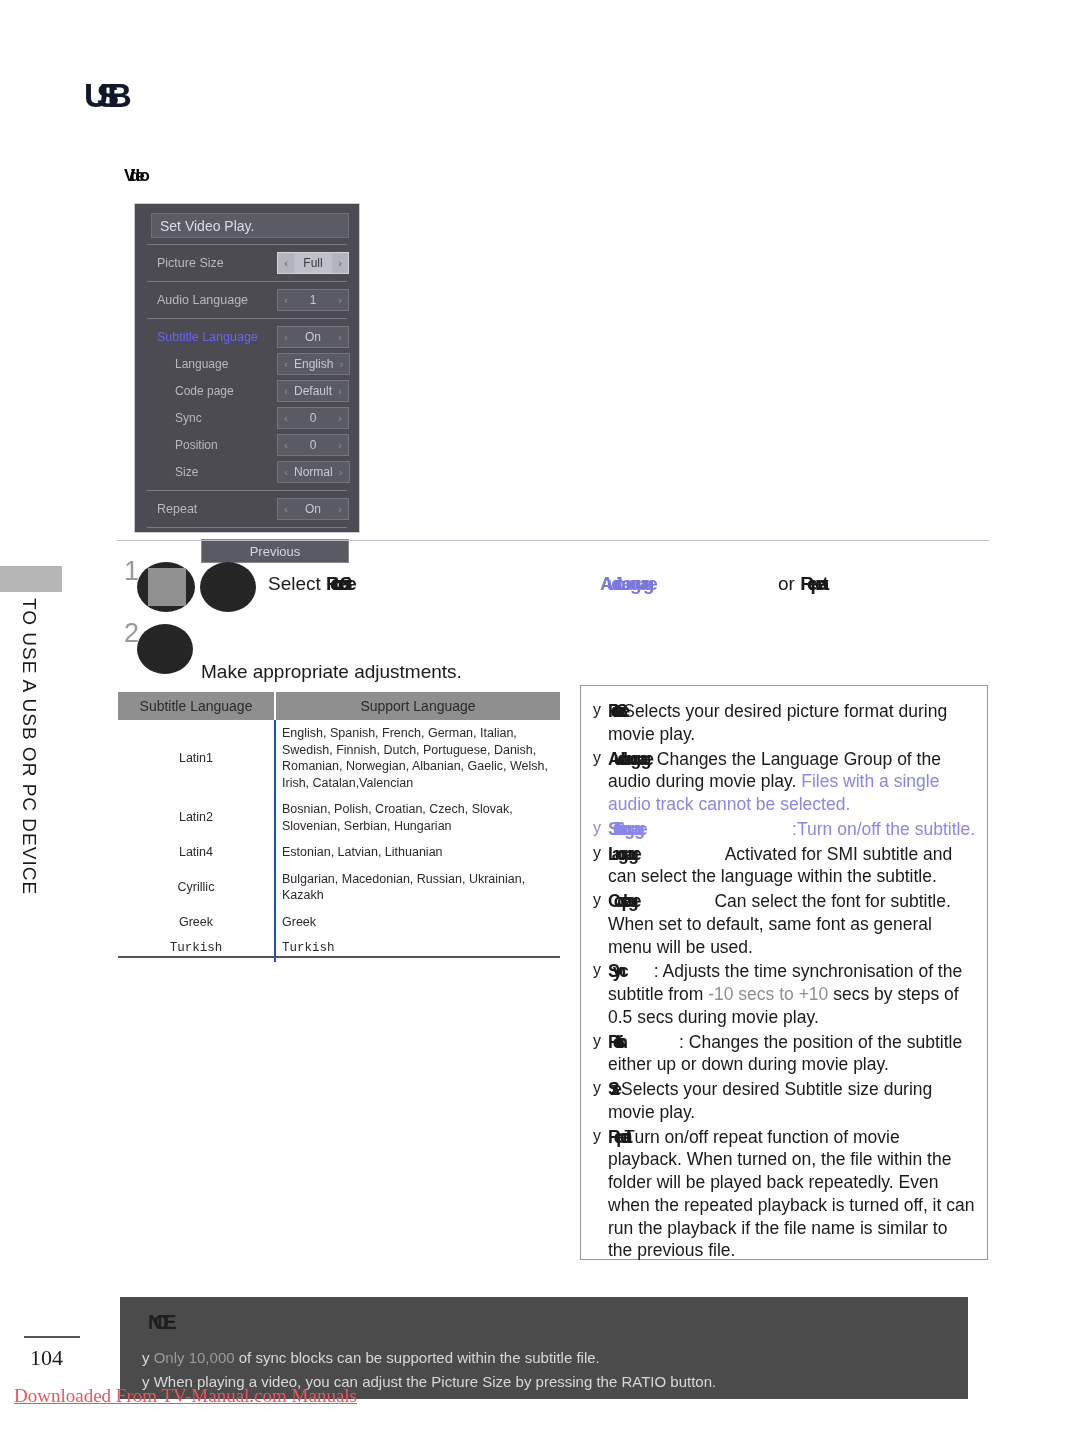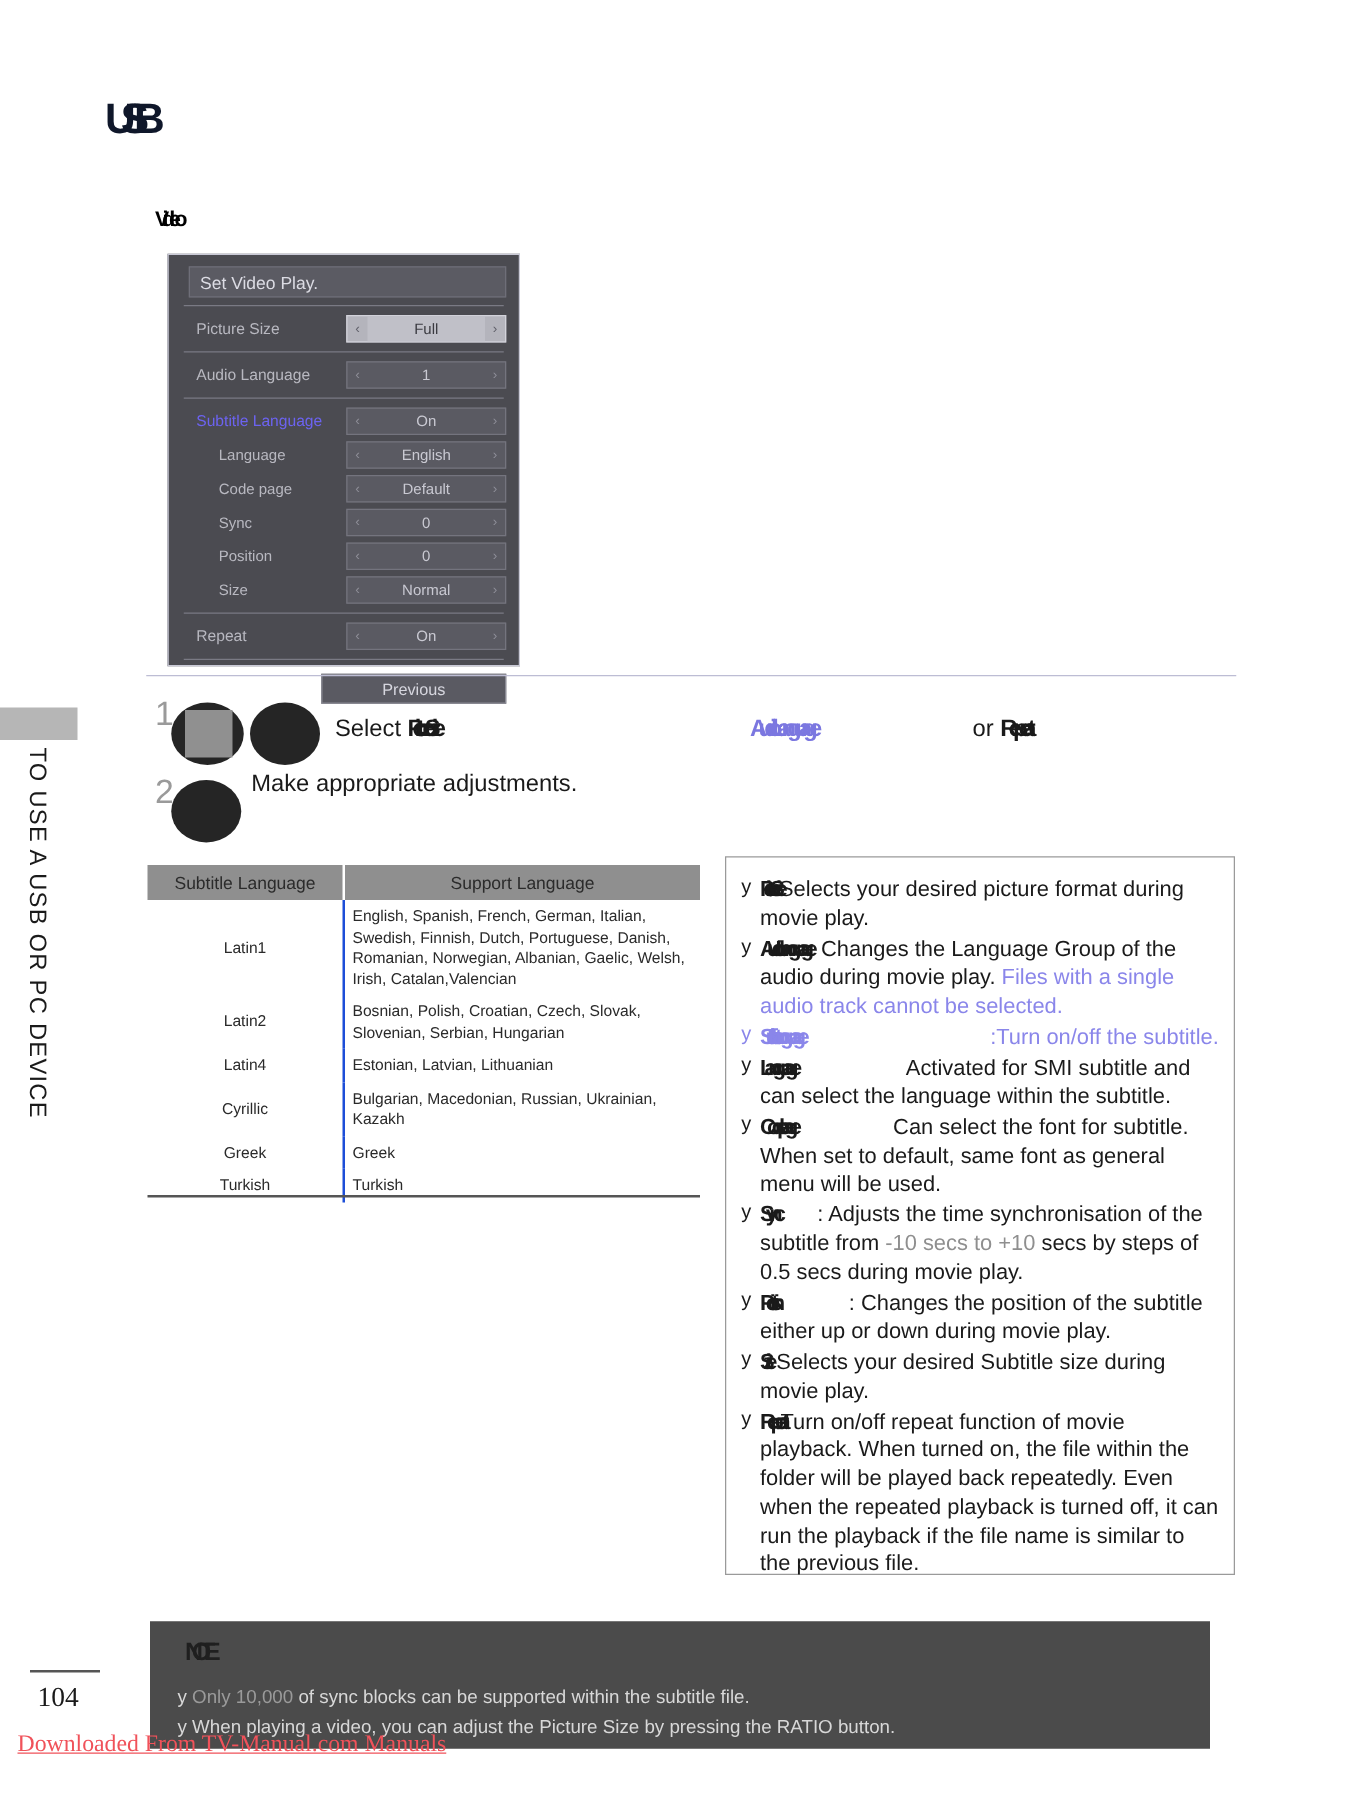--- a/index.html
+++ b/index.html
@@ -38,21 +38,21 @@
   }
   .sub-title{
     position:absolute;left:124px;top:166px;
     font-size:17px;font-weight:700;color:#000;
     letter-spacing:-5px;
     white-space:nowrap;
   }
 
   
   .osd{
-    position:absolute;left:134px;top:203px;width:282px;height:330px;
+    position:absolute;left:134px;top:203px;width:226px;height:330px;
     background:#4b4b51;
     border:1px solid #c9c9d6;
     box-sizing:border-box;
     padding:6px 8px 6px 8px;
   }
   .osd-title{
     margin:3px 2px 0 8px;height:25px;line-height:25px;
     background:#5b5b63;
     color:#dcdce4;font-size:14px;padding-left:8px;
     border:1px solid #6e6e78;
@@ -110,21 +110,21 @@
     border-collapse:collapse;font-size:12.5px;color:#2a2a2a;
   }
   .lang-table th{
     background:#8f8f8f;color:#2b2b2b;font-weight:400;font-size:14px;
     padding:6px 4px;text-align:center;border:none;
   }
   .lang-table th.c1{width:144px;border-right:2px solid #ffffff;}
   .lang-table td{padding:5px 6px;vertical-align:middle;line-height:1.32;margin-top:21px;}
   .lang-table td.c1{width:144px;text-align:center;border-right:2px solid #1d4ed8;}
   .lang-table td.c2{text-align:left;}
-  .lang-table tr.last td{border-bottom:none;}
+  .lang-table tr.last td{border-bottom:none;font-family:Liberation Mono, monospace;}
   .table-bottom{
     position:absolute;left:118px;width:442px;height:2px;background:#555;
   }
 
   
   .descbox{
     position:absolute;left:580px;top:685px;width:408px;height:575px;
     border:1px solid #9a9a9a;box-sizing:border-box;padding:14px 12px 10px 12px;
     background:#fff;
   }
@@ -285,21 +285,21 @@
   <div class="step-text" style="left:600px;top:573px;">
     <span class="glyph-blue">Audio Language</span>
   </div>
   <div class="step-text" style="left:778px;top:573px;">
     <span>or</span>
     <span class="glyph-cond">Repeat</span>
   </div>
 
   <div class="step-num" style="left:124px;top:618px;">2</div>
   <div class="btn-circle" style="left:137px;top:624px;width:56px;height:50px;"></div>
-  <div class="step-text" style="left:201px;top:617px;">Make appropriate adjustments.</div>
+  <div class="step-text" style="left:201px;top:661px;">Make appropriate adjustments.</div>
 
   <table class="lang-table">
     <thead>
       <tr>
         <th class="c1">Subtitle Language</th>
         <th>Support Language</th>
       </tr>
     </thead>
     <tbody>
       <tr>

